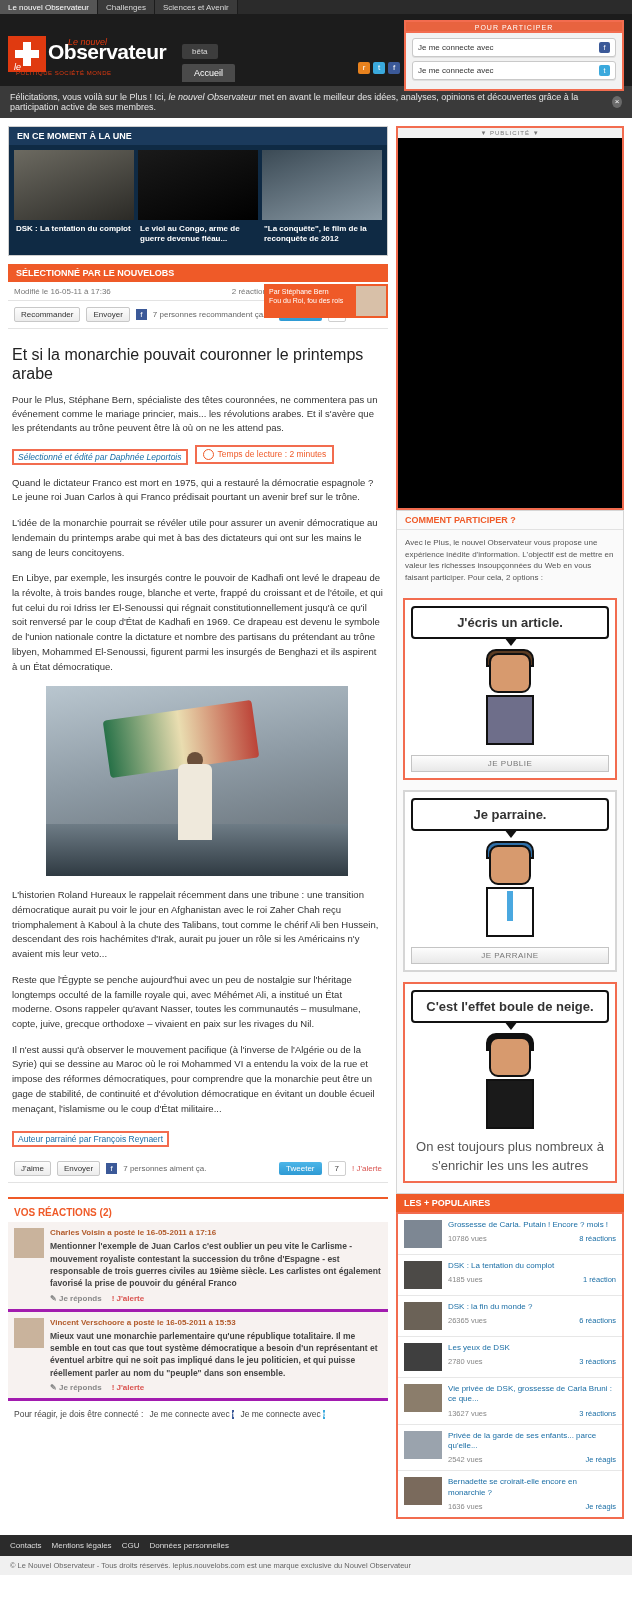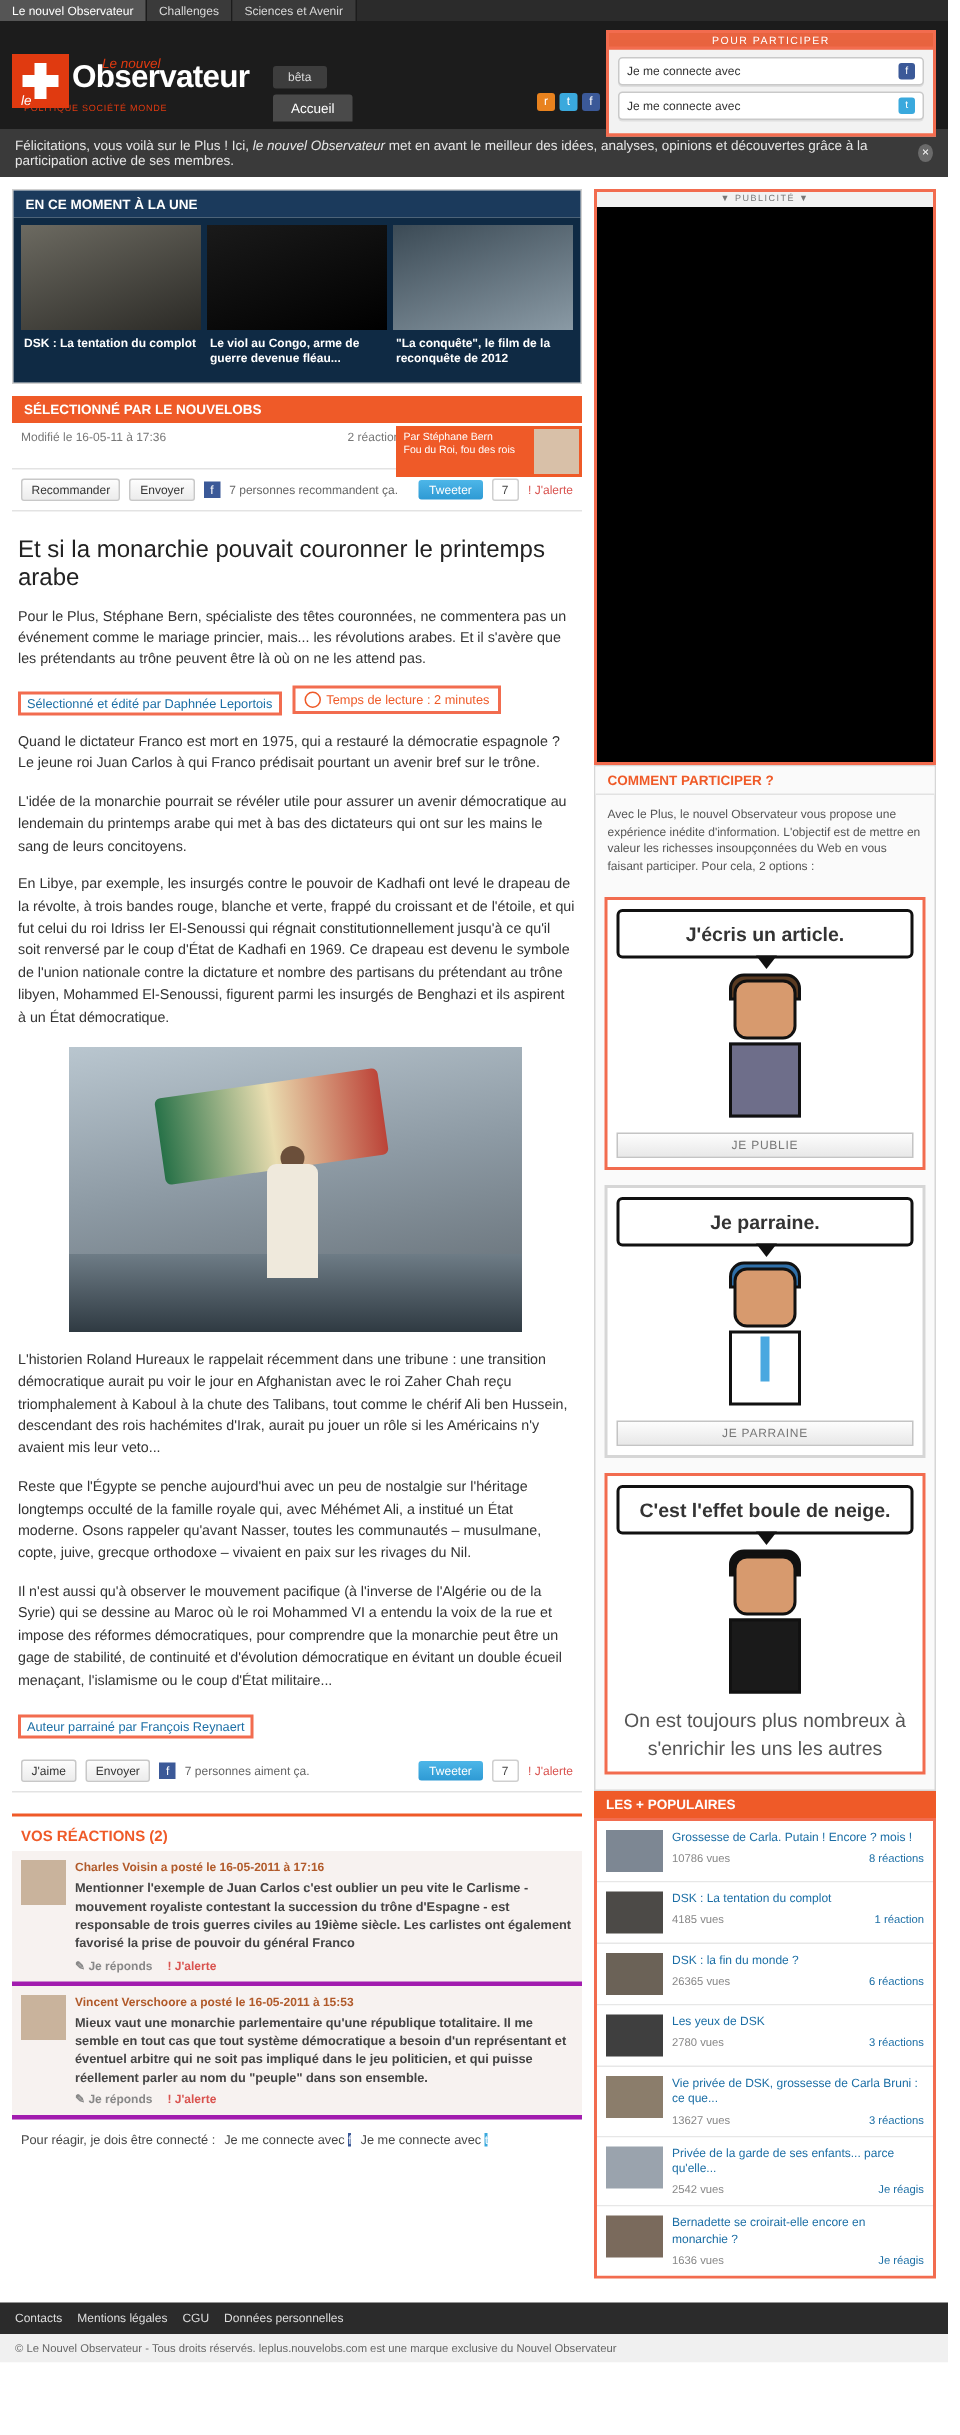--- a/index.html
+++ b/index.html
@@ -82,40 +82,40 @@
   .alaune-body { background:#0f2a44; display:flex; gap:4px; padding:5px; }
   .alaune-card { width:120px; }
   .alaune-img { height:70px; background:#20364a; position:relative; overflow:hidden; }
   .alaune-img.i1 { background:linear-gradient(160deg,#6c6a61,#2b2a26); }
   .alaune-img.i2 { background:linear-gradient(160deg,#1a1a1a,#000); }
   .alaune-img.i3 { background:linear-gradient(160deg,#3b4a55,#8a9aa5); }
   .alaune-cap { color:#fff; font-size:8px; font-weight:bold; line-height:1.25; padding:4px 2px 6px 2px; }
 
   
   .selbar { background:#ef5a28; color:#fff; font-size:9px; font-weight:bold; padding:4px 8px; margin-top:8px; }
-  .metarow { display:flex; align-items:center; font-size:8px; color:#777; padding:5px 6px 16px 6px; position:relative; border-bottom:1px solid #e3e3e3; }
+  .metarow { display:flex; align-items:center; font-size:8px; color:#777; padding:5px 6px 4px 6px; position:relative; border-bottom:1px solid #e3e3e3; }
   .metarow .m1 { width:150px; }
   .metarow .m2 { flex:1; text-align:center; }
   .bern-box {
     position:absolute; right:0; top:2px; width:124px; height:34px; background:#ef5a28;
     color:#fff; font-size:7px; padding:3px 28px 0 5px; line-height:1.3;
   }
   .bern-photo { position:absolute; right:2px; top:2px; width:30px; height:30px; background:#d8c0a8; }
 
   .sharebar { display:flex; align-items:center; gap:6px; padding:6px 6px; font-size:8px; color:#666; border-bottom:1px solid #e3e3e3; }
   .btn-grey { background:linear-gradient(#fdfdfd,#ececec); border:1px solid #c8c8c8; border-radius:2px; padding:2px 6px; font-size:8px; color:#333; }
   .fb-mini { width:11px; height:11px; background:#3b5998; color:#fff; font-size:8px; text-align:center; line-height:11px; }
   .tweet-btn { background:linear-gradient(#4db6e8,#2e9ad4); color:#fff; border-radius:2px; padding:2px 7px; font-size:8px; }
   .tweet-count { border:1px solid #cfcfcf; border-radius:2px; padding:2px 6px; font-size:8px; color:#444; }
   .alerte { color:#d9534f; }
   .sp { flex:1; }
 
   h1.article-title { font-size:16px; font-weight:normal; color:#222; margin:16px 4px 10px 4px; line-height:1.2; }
   .chapo { font-size:9.5px; color:#333; line-height:1.45; margin:0 4px 10px 4px; }
-  .tagline { display:inline-block; font-size:8.5px; color:#1b6ea5; border:2px solid #f26c4f; padding:1px 4px; margin:0 0 7px 4px; }
+  .tagline { display:inline-block; font-size:8.5px; color:#1b6ea5; border:2px solid #f26c4f; padding:1px 4px; margin:0 0 7px 4px;font-style:italic; }
   .readtime {
     display:inline-flex; align-items:center; gap:4px; font-size:8.5px; color:#ef5a28;
     border:2px solid #f26c4f; padding:2px 6px; margin:0 0 12px 4px;
   }
   .clock { width:11px; height:11px; border-radius:50%; border:1.5px solid #ef5a28; }
   .body-p { font-size:9.5px; color:#333; line-height:1.55; margin:0 4px 11px 4px; }
   .article-photo {
     margin:12px 4px; height:190px; width:302px; margin-left:38px;
     background:linear-gradient(170deg,#b9c6cf 0%,#8d9aa4 45%,#5d666d 100%);
     position:relative; overflow:hidden;

